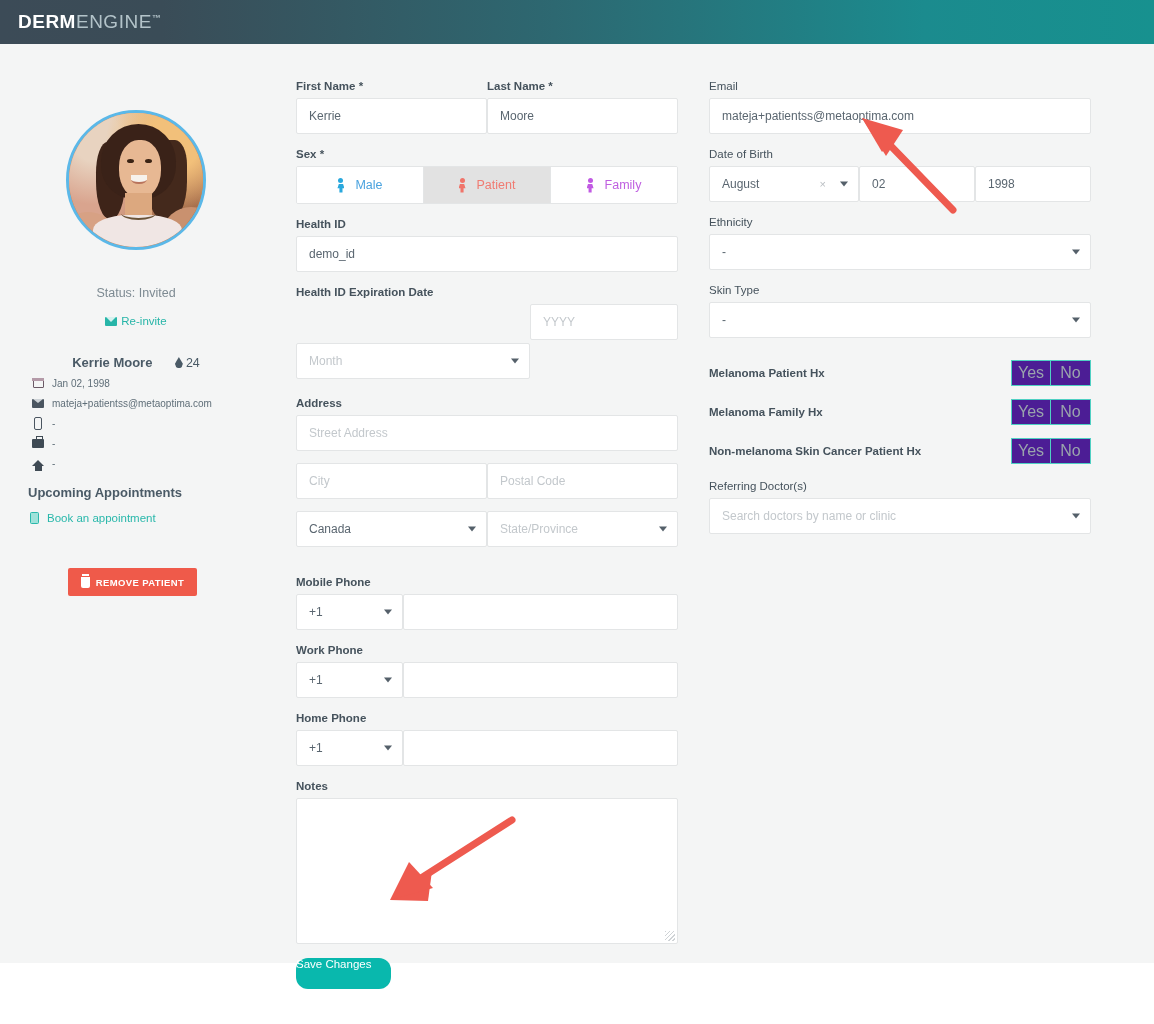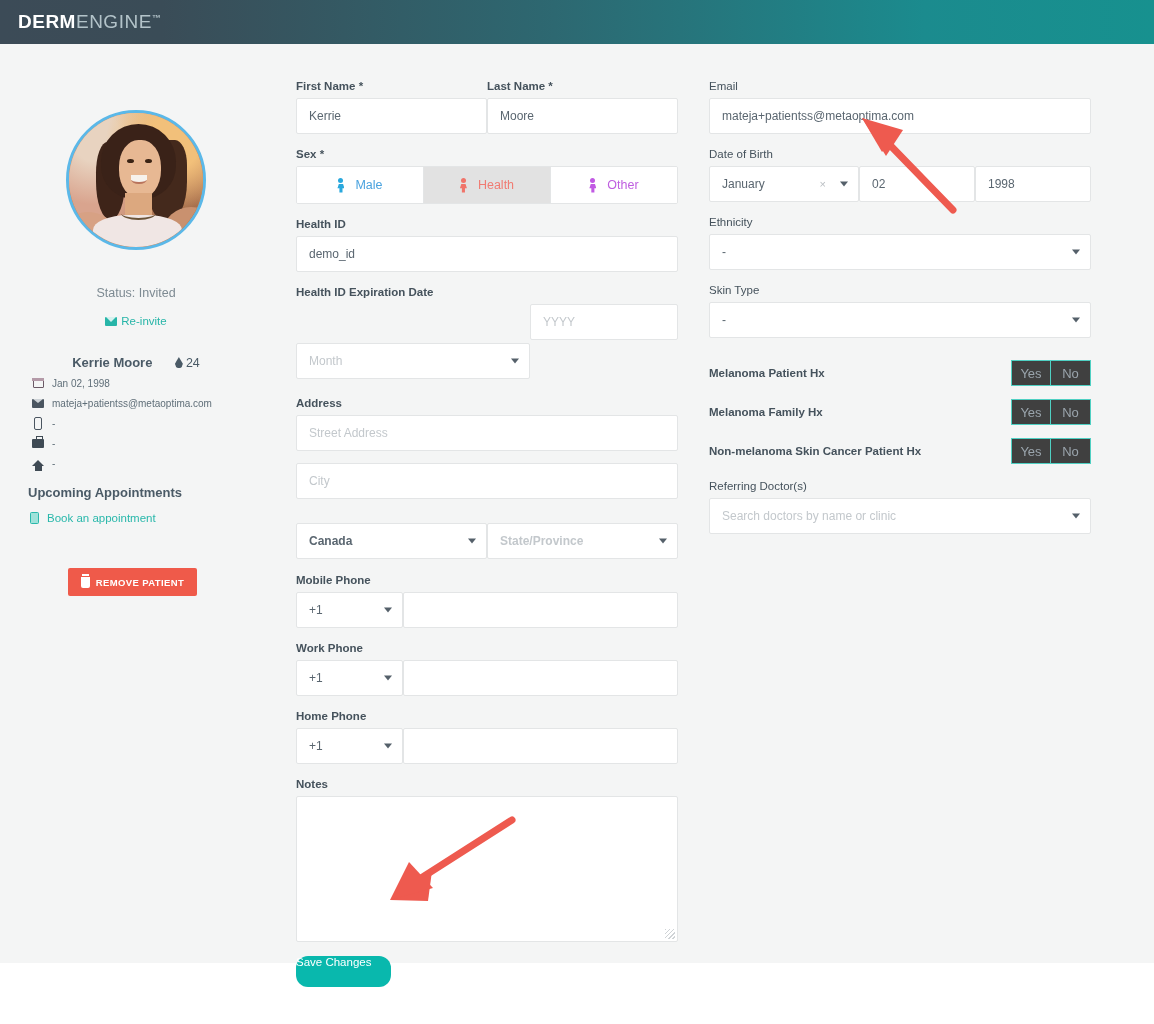--- a/index.html
+++ b/index.html
@@ -134,22 +134,22 @@
   .sexopt .person::after { content:""; position:absolute; left:0; top:6px; width:7px; height:9px;
       clip-path: polygon(22% 0, 78% 0, 100% 52%, 72% 52%, 72% 100%, 28% 100%, 28% 52%, 0 52%); }
   .sexopt.male { color: #4aa3df; } .sexopt.male .person::before, .sexopt.male .person::after { background: #29a8dd; }
   .sexopt.female { color: #f07b72; } .sexopt.female .person::before, .sexopt.female .person::after { background: #f0746a; }
   .sexopt.other { color: #bf5fe0; } .sexopt.other .person::before, .sexopt.other .person::after { background: #c15ae3; }
 
   
   .ynrow { display: flex; align-items: center; height: 26px; margin-bottom: 13px; }
   .ynlabel { flex: 1; font-size: 11.5px; font-weight: bold; color: #45525c; }
   .yngroup { display: flex; }
-  .ynbtn { width: 40px; height: 26px; background: #404040; border: 1px solid #4fd0c3;
-           font-size: 13px; color: #9aa4ac; display: flex; align-items: center; justify-content: center;
+  .ynbtn { width: 40px; height: 26px; background: #4c1d95; border: 1px solid #4fd0c3;
+           font-size: 16px; color: #9aa4ac; display: flex; align-items: center; justify-content: center;
            cursor: pointer; }
   .ynbtn.no { border-left: none; }
 
   .notes-ta {
     width: 100%; height: 146px; background: #ffffff; border: 1px solid #e3e5e6; border-radius: 2px;
     position: relative;
   }
   .notes-ta .grip { position: absolute; right: 2px; bottom: 2px; width: 10px; height: 10px;
      background: repeating-linear-gradient(135deg, #cfd3d6 0 1px, transparent 1px 3px); }
 
@@ -265,25 +265,25 @@
 
       <div class="fld" style="margin-bottom:14px;">
         <span class="lbl">Sex *</span>
         <div class="sexgroup">
           <div class="sexopt male">
             <span class="person"></span>
               <span>Male</span>
           </div>
           <div class="sexopt female sel-on">
             <span class="person"></span>
-              <span>Health</span>
+              <span>Patient</span>
           </div>
           <div class="sexopt other">
             <span class="person"></span>
-              <span>Other</span>
+              <span>Family</span>
           </div>
         </div>
       </div>
 
       <div class="fld" style="margin-bottom:14px;">
         <span class="lbl">Health ID</span>
         <div class="inp">demo_id</div>
       </div>
 
       <div class="fld" style="margin-bottom:18px;">
@@ -293,24 +293,25 @@
             <div class="inp ph">Month</div>
             <span class="caret"></span>
           </div>
           <div class="inp ph" style="flex:.6;">YYYY</div>
         </div>
       </div>
 
       <div class="fld">
         <span class="lbl">Address</span>
         <div class="inp ph" style="margin-bottom:12px;">Street Address</div>
-        <div class="row2" style="margin-bottom:24px;">
+        <div class="row2" style="margin-bottom:12px;">
           <div class="inp ph">City</div>
-        </div>
-        <div class="row2" style="margin-bottom:15px;font-weight:bold;">
+          <div class="inp ph">Postal Code</div>
+        </div>
+        <div class="row2" style="margin-bottom:29px;">
           <div class="sel">
             <div class="inp">Canada</div>
             <span class="caret"></span>
           </div>
           <div class="sel">
             <div class="inp ph">State/Province</div>
             <span class="caret"></span>
           </div>
         </div>
       </div>
@@ -361,21 +362,21 @@
 
       <div class="fld" style="margin-bottom:14px;">
         <span class="lbl" style="font-weight:normal;">Email</span>
         <div class="inp">mateja+patientss@metaoptima.com</div>
       </div>
 
       <div class="fld" style="margin-bottom:14px;">
         <span class="lbl" style="font-weight:normal;">Date of Birth</span>
         <div class="row2">
           <div class="sel" style="flex:1.05;">
-            <div class="inp">January</div>
+            <div class="inp">August</div>
             <span class="clear">×</span>
             <span class="caret"></span>
           </div>
           <div class="inp" style="flex:.63;">02</div>
           <div class="inp" style="flex:.63;">1998</div>
         </div>
       </div>
 
       <div class="fld" style="margin-bottom:14px;">
         <span class="lbl" style="font-weight:normal;">Ethnicity</span>

